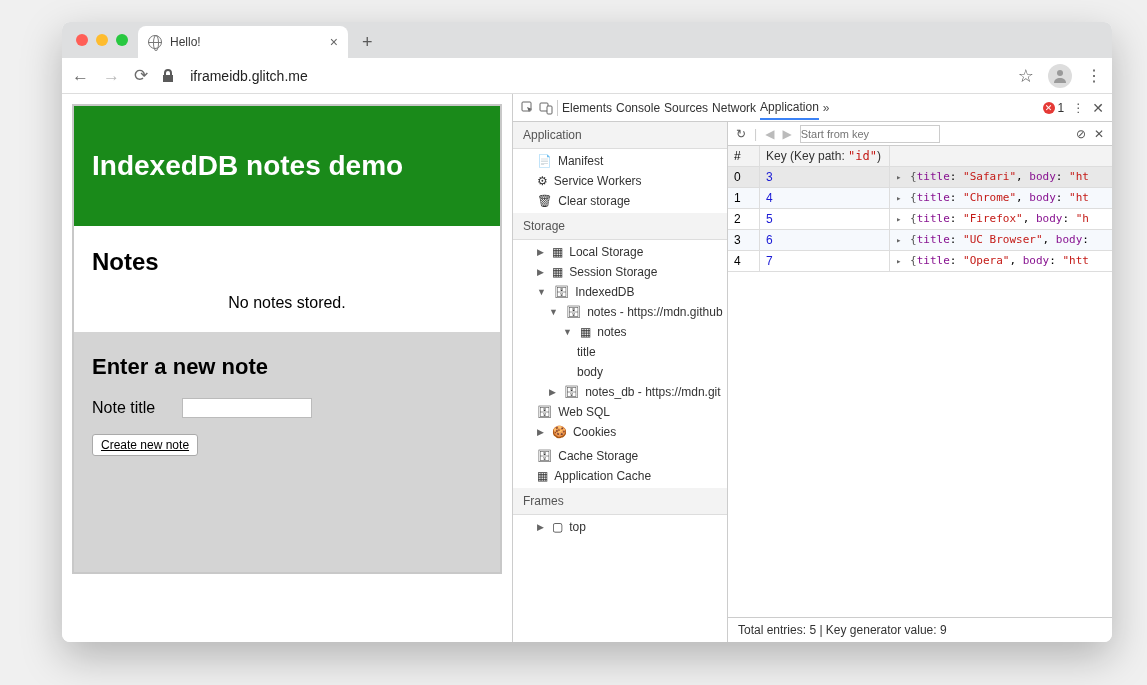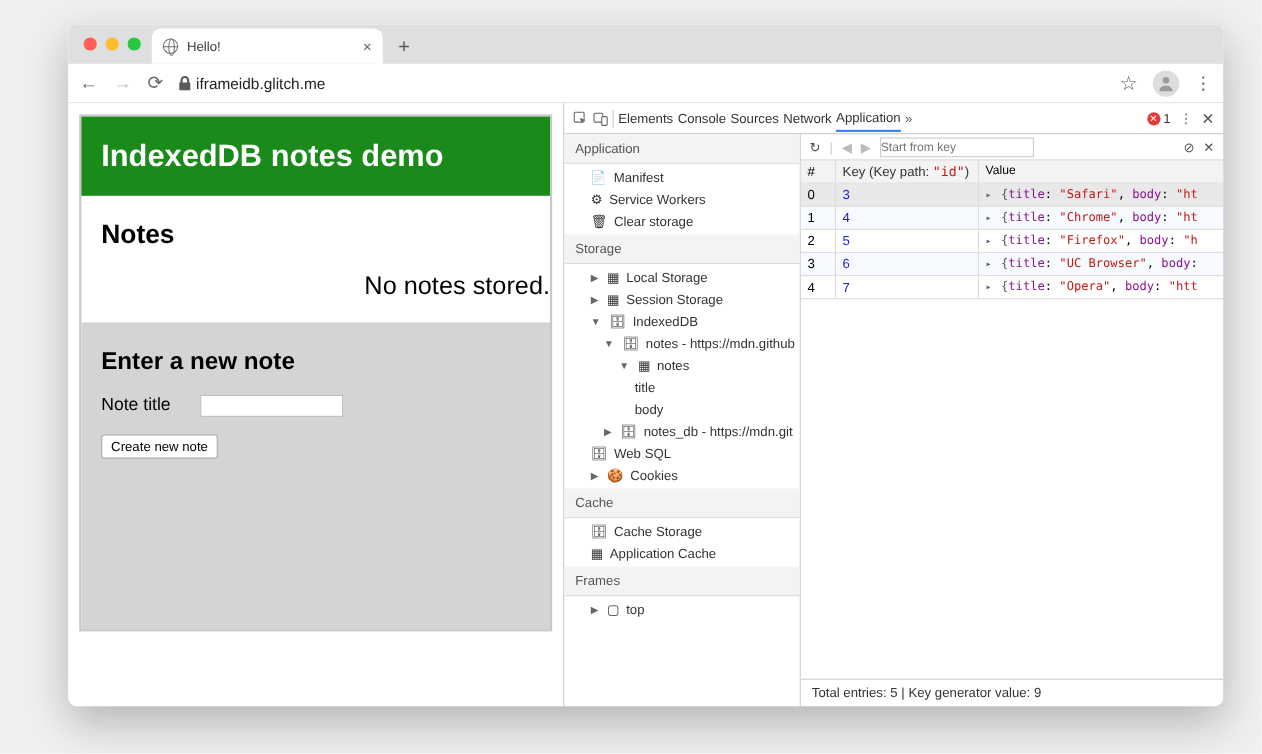--- a/index.html
+++ b/index.html
@@ -15,38 +15,38 @@
 .tl.green { background: #28c840; }
 .tab { position: absolute; left: 76px; top: 4px; width: 210px; height: 32px; background: #fff; border-radius: 8px 8px 0 0; display: flex; align-items: center; padding: 0 10px; font-size: 12px; color: #3b3b3b; }
 .tab .globe { width: 14px; height: 14px; border: 1.3px solid #777; border-radius: 50%; margin-right: 8px; position: relative; }
 .tab .globe::before { content: ""; position: absolute; left: 4px; top: -1px; width: 4px; height: 14px; border: 1px solid #777; border-radius: 50%; }
 .tab .globe::after { content: ""; position: absolute; left: -1px; top: 5.5px; width: 14px; height: 1px; background: #777; }
 .tab-close { margin-left: auto; font-size: 14px; color: #666; }
 .newtab { position: absolute; left: 300px; top: 10px; font-size: 18px; color: #5a5a5a; }
 
 .addrbar { height: 36px; background: #fff; border-bottom: 1px solid #ddd; display: flex; align-items: center; padding: 0 10px; gap: 14px; }
 .nav-icon { color: #6b6b6b; font-size: 17px; }
-.addr { flex: 1; display: flex; align-items: center; gap: 4px; font-size: 14px; color: #222; }
+.addr { flex: 1; display: flex; align-items: center; gap: 16px; font-size: 14px; color: #222; }
 .lock { color: #5a5a5a; }
 .addr-right { display: flex; gap: 14px; align-items: center; }
 .avatar { width: 24px; height: 24px; border-radius: 50%; background: #ddd; display: flex; align-items: center; justify-content: center; color: #888; font-size: 13px; }
 
 .content { flex: 1; display: flex; min-height: 0; }
 
 .page { width: 450px; background: #fff; padding: 10px; overflow: hidden; }
 .page-box { border: 2px solid #c8c8c8; height: 470px; display: flex; flex-direction: column; }
-.page-header { background: #1a8a1a; color: #fff; padding: 20px 18px; font-size: 28px; font-weight: bold; }
+.page-header { background: #1a8a1a; color: #fff; padding: 44px 18px; font-size: 28px; font-weight: bold; }
 .page-h2 { padding: 22px 18px 6px; font-size: 24px; font-weight: bold; }
-.page-empty { text-align: right; padding: 12px 0 20px; font-size: 23px; }
+.page-empty { text-align: center; padding: 12px 0 20px; font-size: 16px; }
 .form-area { background: #d4d4d4; padding: 22px 18px 40px; flex: 1; }
 .form-h2 { font-size: 22px; font-weight: bold; margin-bottom: 18px; }
 .frow { display: flex; align-items: center; margin-bottom: 6px; font-size: 16px; }
 .frow label { width: 90px; }
 .frow input { width: 130px; height: 20px; border: 1px solid #bbb; background: #fff; }
-.create-btn { margin-top: 10px; background: #fff; border: 1px solid #aaa; padding: 3px 8px; font-size: 12px; border-radius: 3px; }
+.create-btn { margin-top: 10px; background: #fff; border: 1px solid #aaa; padding: 3px 8px; font-size: 12px; border-radius: 3px; text-decoration: underline; }
 
 .devtools { flex: 1; display: flex; flex-direction: column; border-left: 1px solid #ccc; background: #fff; min-width: 0; }
 .dt-tabs { height: 28px; border-bottom: 1px solid #ccc; display: flex; align-items: center; padding: 0 8px; gap: 4px; font-size: 12px; color: #333; }
 .dt-tab { cursor: pointer; }
 .dt-tab.active { color: #333; border-bottom: 2px solid #3b82f6; padding-bottom: 4px; margin-top: 4px; }
 .dt-tabs-icons { display: flex; gap: 8px; margin-left: auto; align-items: center; }
 .err-badge { display: inline-flex; align-items: center; gap: 3px; }
 .err-dot { width: 12px; height: 12px; border-radius: 50%; background: #e53935; color: #fff; font-size: 9px; display: flex; align-items: center; justify-content: center; }
 
 .dt-body { flex: 1; display: flex; min-height: 0; }
@@ -230,21 +230,20 @@
             <div class="sb-item">
                 <span>🗄</span>
                 <span>Web SQL</span>
               </div>
             <div class="sb-item">
                 <span class="tri">▶</span>
                 <span>🍪</span>
                 <span>Cookies</span>
               </div>
           </div>
-          <div class="sb-section-h">Cache</div>
           <div class="sb-list">
             <div class="sb-item">
                 <span>🗄</span>
                 <span>Cache Storage</span>
               </div>
             <div class="sb-item">
                 <span>▦</span>
                 <span>Application Cache</span>
               </div>
           </div>
@@ -266,21 +265,20 @@
             <span style="color:#bbb">▶</span>
             <input type="text" placeholder="Start from key" style="">
             <span style="margin-left:auto">⊘</span>
             <span>✕</span>
           </div>
           <div class="dp-head">
             <div class="col-idx">#</div>
             <div class="col-key">
               <span>Key (Key path: </span><span class="keypath">"id"</span><span>)</span>
             </div>
-            <div class="col-val" style="font-family:inherit">Value</div>
           </div>
           <div id="rows">
               <div class="dp-row sel">
                 <div class="col-idx">0</div>
                 <div class="col-key">3</div>
                 <div class="col-val"><span class="tri">▸</span> <span class="br">{</span><span class="kprop">title</span>: <span class="sval">"Safari"</span>, <span class="kprop">body</span>: <span class="sval">"ht</span></div>
               </div>
               <div class="dp-row alt">
                 <div class="col-idx">1</div>
                 <div class="col-key">4</div>

